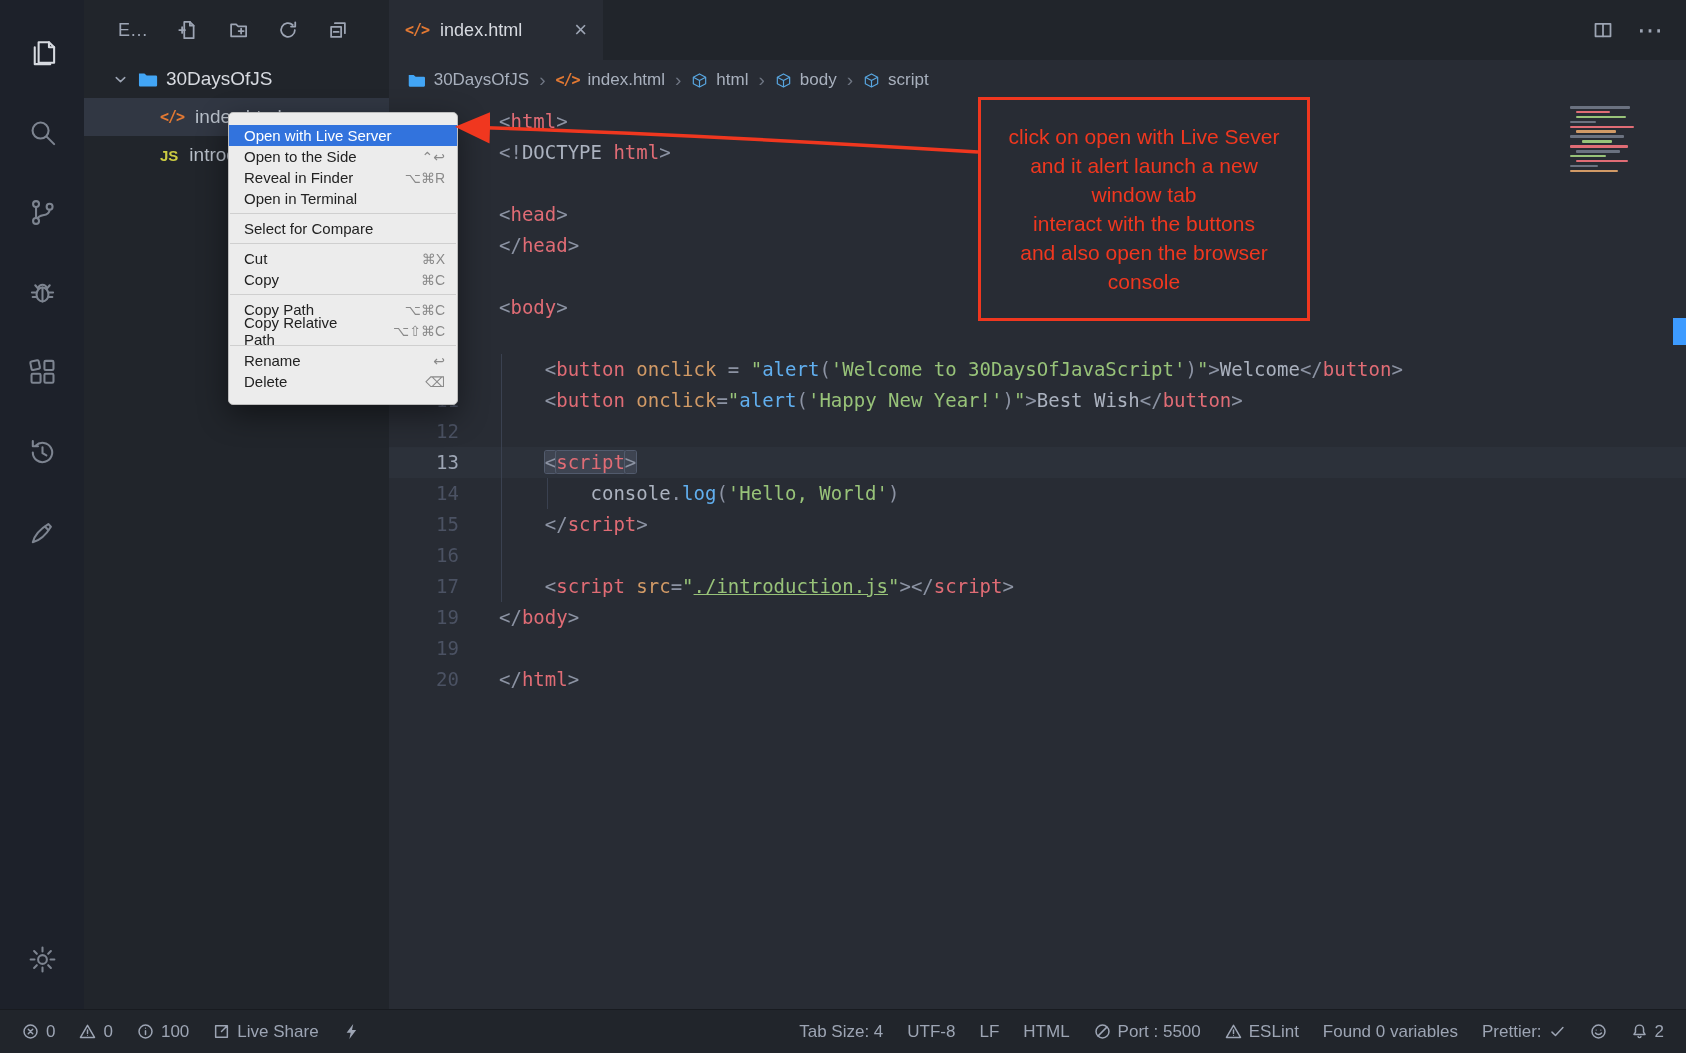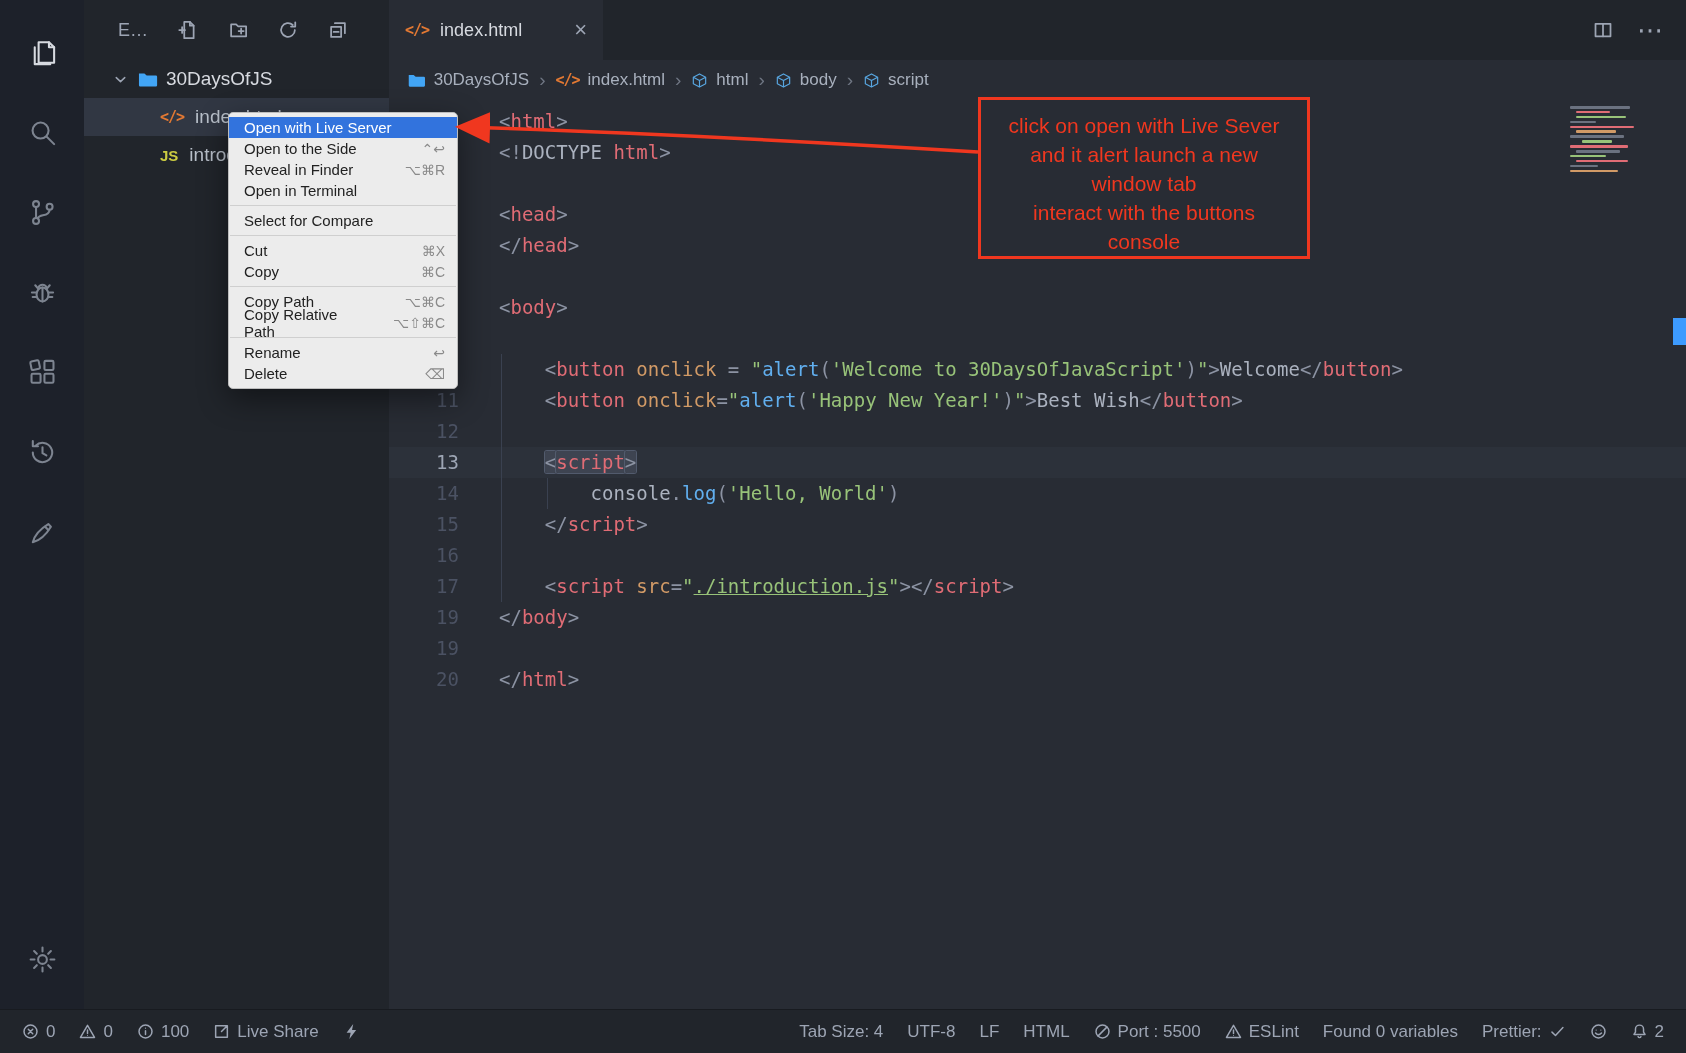--- a/index.html
+++ b/index.html
@@ -66,29 +66,29 @@
   .edge-marker{position:absolute;right:0;top:218px;width:13px;height:27px;background:#3d9bff}
 
   
   .status-bar{height:44px;background:#21252b;border-top:1px solid #181b20;display:flex;align-items:center;font-size:17px;color:#9da5b4;padding:0 22px}
   .sb-group{display:flex;align-items:center;gap:24px}
   .sb-right{margin-left:auto}
   .sb-item{display:flex;align-items:center;gap:7px;cursor:pointer;white-space:nowrap}
   .sb-ico{display:flex;align-items:center;font-size:17px}
 
   
-  .context-menu{position:absolute;left:228px;top:112px;width:230px;background:#ececec;border:1px solid #bdbdbd;border-radius:5px;box-shadow:0 10px 30px rgba(0,0,0,.45);padding:4px 0;font-size:15px;color:#222;z-index:50}
+  .context-menu{position:absolute;left:228px;top:112px;width:230px;background:#ececec;border:1px solid #bdbdbd;border-radius:5px;box-shadow:0 10px 30px rgba(0,0,0,.45);padding:12px 0;font-size:15px;color:#222;z-index:50}
   .menu-item{display:flex;justify-content:space-between;align-items:center;height:21px;padding:0 12px 0 15px;cursor:pointer}
   .menu-item.highlighted{background:var(--menu-highlight,#3273dd);color:#fff}
   .menu-shortcut{color:#8a8a8a;margin-left:22px;font-size:14px}
   .menu-item.highlighted .menu-shortcut{color:#dfe9ff}
   .menu-sep{height:1px;background:#cfcfcf;margin:4px 1px}
 
   
-  .annotation-box{position:absolute;left:978px;top:97px;width:332px;height:162px;border:3px solid var(--annotation-red,#f0371f);z-index:40;display:flex;flex-direction:column;justify-content:flex-end;text-align:center;font-size:21px;line-height:29px;color:var(--annotation-red,#f0371f)}
+  .annotation-box{position:absolute;left:978px;top:97px;width:332px;height:224px;border:3px solid var(--annotation-red,#f0371f);z-index:40;display:flex;flex-direction:column;justify-content:center;text-align:center;font-size:21px;line-height:29px;color:var(--annotation-red,#f0371f)}
   .arrow-svg{position:absolute;left:0;top:0;width:1686px;height:1053px;pointer-events:none;z-index:60}
 </style>
 </head>
 <body>
 
 <div class="app">
   <div class="main">
 
     <div class="activity-bar">
       <div class="ab-top">
@@ -544,20 +544,21 @@
         <span class="menu-label">Delete</span>
         <span class="menu-shortcut">⌫</span>
       </div>
     </div>
 
   <div class="annotation-box">
       <div>click on open with Live Sever</div>
       <div>and it alert launch a new</div>
       <div>window tab</div>
       <div>interact with the buttons</div>
+      <div>and also open the browser</div>
       <div>console</div>
     </div>
 
   <svg class="arrow-svg">
     <defs>
       <marker id="arrowhead" markerWidth="10" markerHeight="9" refX="8" refY="4.5" orient="auto">
         <path id="arrow-head-path" d="M0 0 L10 4.5 L0 9 z" fill="#f0371f"></path>
       </marker>
     </defs>
     <path id="arrow-line" d="M978 152 C 830 143, 630 132, 462 127" fill="none" stroke="#f0371f" stroke-width="3.5" marker-end="url(#arrowhead)"></path>

